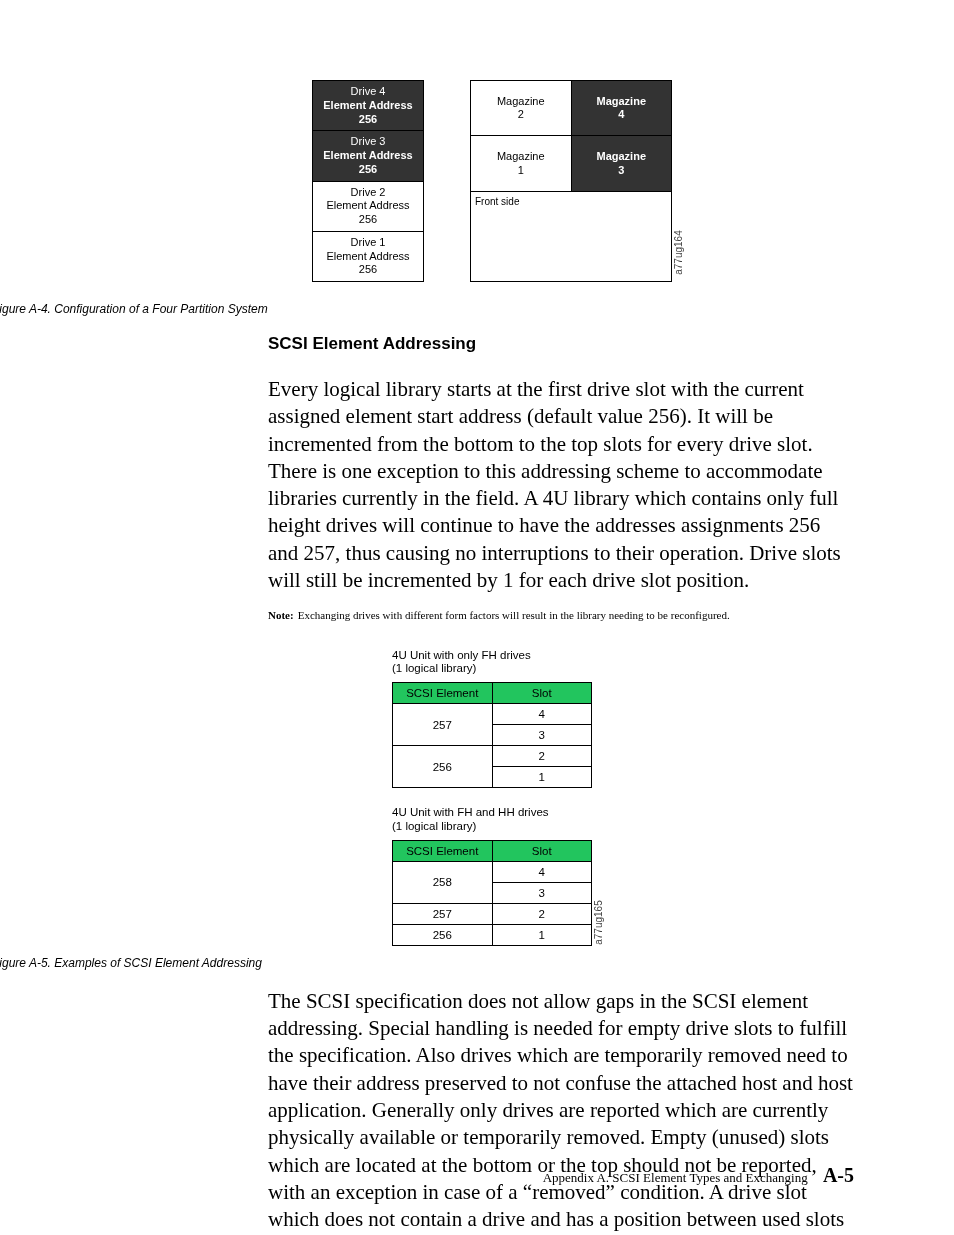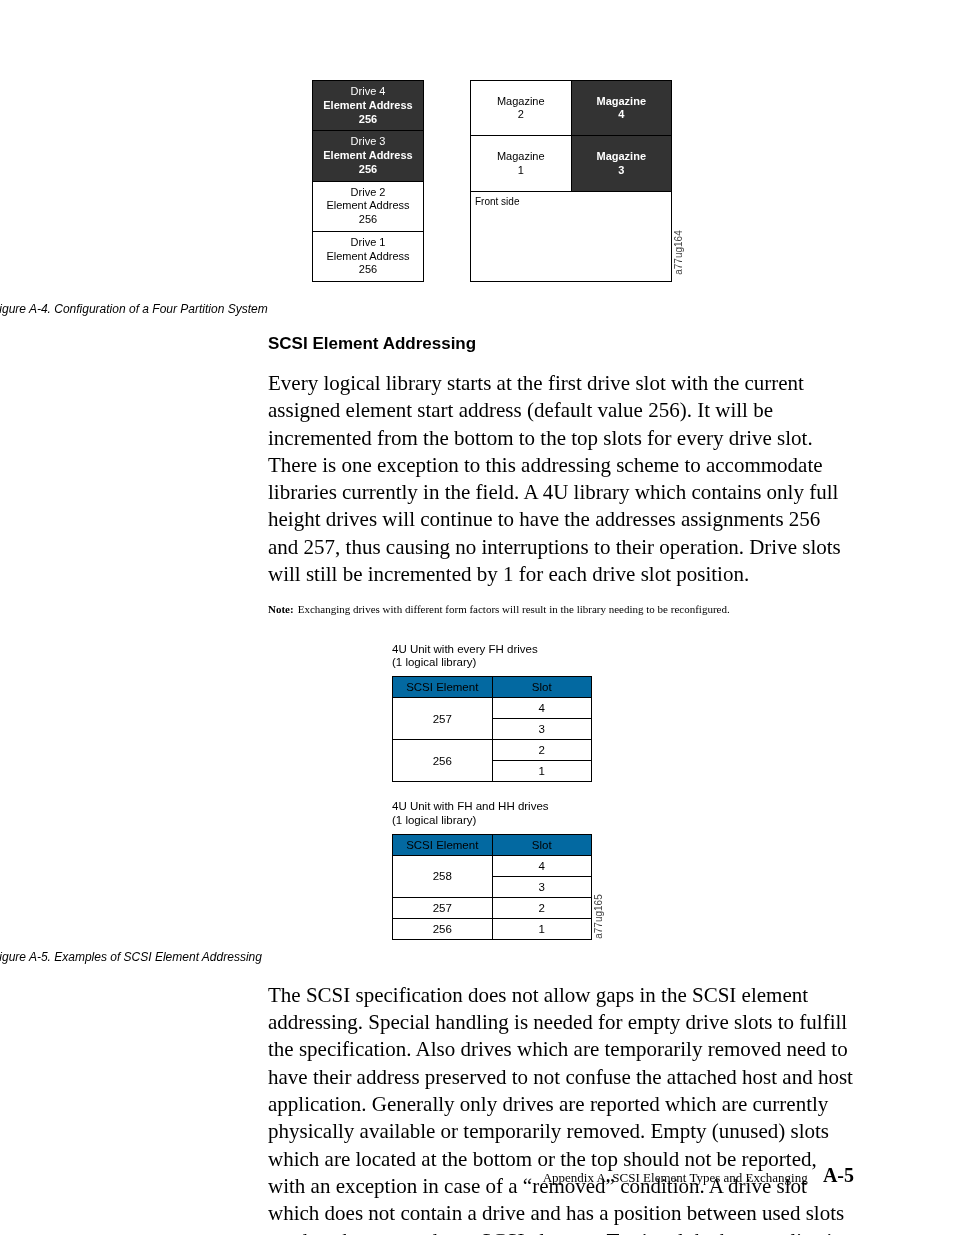--- a/index.html
+++ b/index.html
@@ -82,21 +82,21 @@
     font-family: Arial, Helvetica, sans-serif;
     font-style: italic;
     font-size: 12px;
     margin: 10px 0 18px 0;
   }
 
   h3.section {
     font-family: Arial, Helvetica, sans-serif;
     font-weight: bold;
     font-size: 17px;
-    margin: 0 0 16px 0;
+    margin: 0 0 22px 0;
   }
 
   .para {
     font-size: 21px;
     line-height: 1.3;
     margin: 0 0 14px 0;
     text-align: left;
   }
   .note {
     font-size: 11px;
@@ -131,21 +131,21 @@
     border-collapse: collapse;
     width: 200px;
   }
   table.scsi th, table.scsi td {
     border: 1px solid #000;
     padding: 4px 8px;
     text-align: center;
     font-weight: normal;
   }
   table.scsi th {
-    background: #0369a1;
+    background: #22c55e;
   }
   table.scsi td.elem { width: 50%; }
   table.scsi td.slot { width: 50%; }
 
   .footer {
     position: absolute;
     bottom: 48px;
     right: 100px;
     font-size: 13px;
   }
@@ -206,21 +206,21 @@
     <p class="para">Every logical library starts at the first drive slot with the current assigned element start address (default value 256). It will be incremented from the bottom to the top slots for every drive slot. There is one exception to this addressing scheme to accommodate libraries currently in the field. A 4U library which contains only full height drives will continue to have the addresses assignments 256 and 257, thus causing no interruptions to their operation. Drive slots will still be incremented by 1 for each drive slot position.</p>
     <div class="note">
       <span class="note-label">Note:</span>
       <span class="note-body">Exchanging drives with different form factors will result in the library needing to be reconfigured.</span>
     </div>
   </div>
 
   <div class="fig2-wrap">
     <div class="fig2">
       <div class="mini-title">
-        <span>4U Unit with every FH drives</span><br>
+        <span>4U Unit with only FH drives</span><br>
         <span>(1 logical library)</span>
       </div>
       <table class="scsi">
         <tbody>
             <tr>
           <th>SCSI Element</th>
           <th>Slot</th>
         </tr>
         <tr>
           <td class="elem" rowspan="2">257</td>

